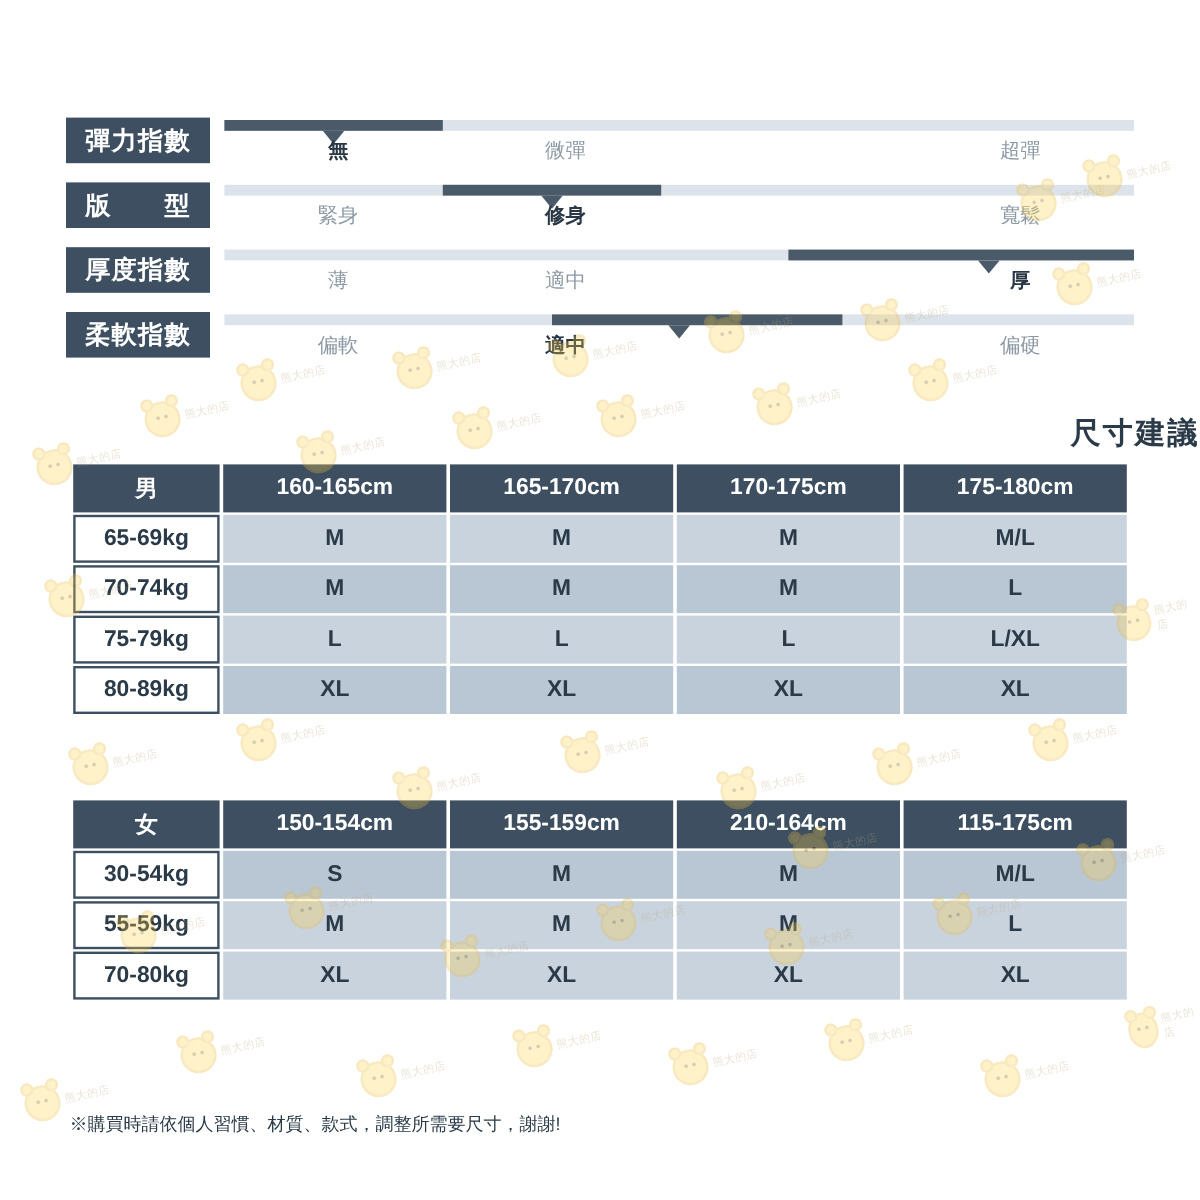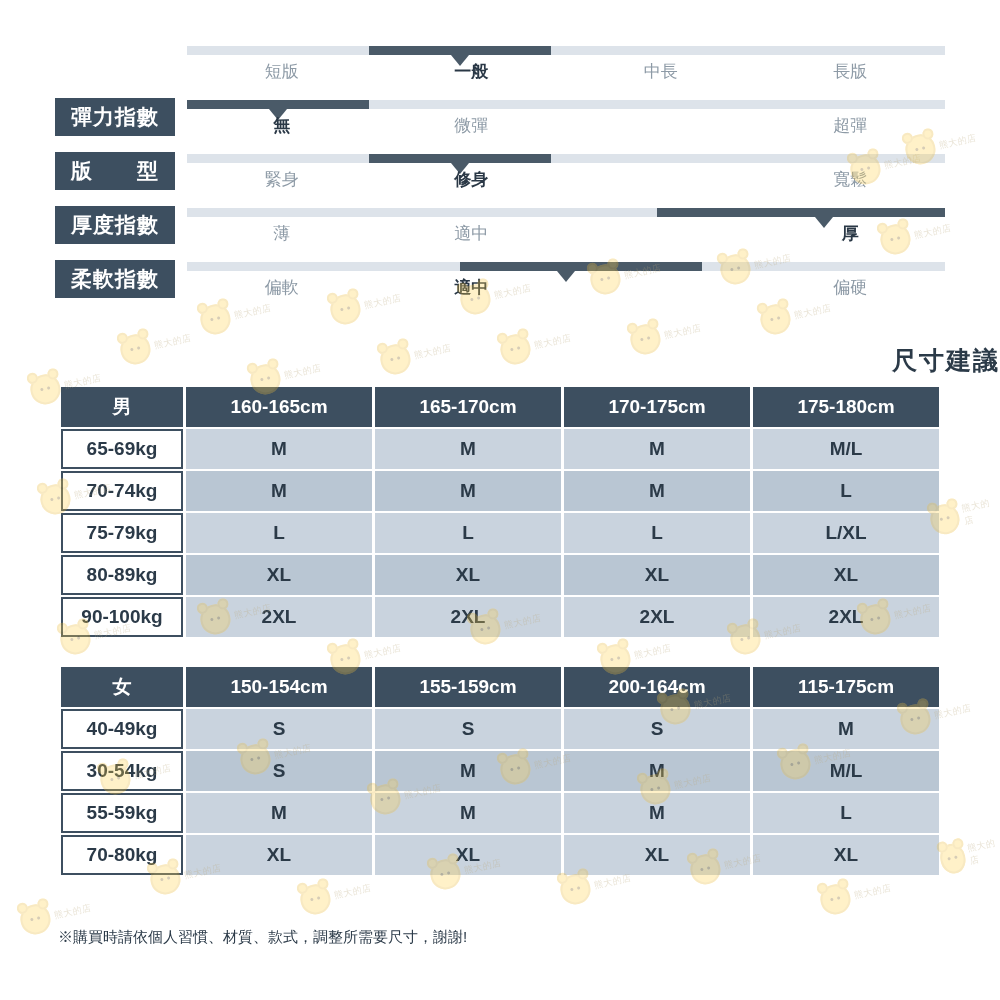--- a/index.html
+++ b/index.html
@@ -464,31 +464,20 @@
       <div class="wm" style="left: 20px; top: 900px;">
         <div class="bear">
           <div class="face">• •</div>
         </div>
         <span class="wm-text">熊大的店</span>
       </div>
     </div>
 
   <div class="attrs" id="attrs">
       <div class="attr-row">
-        <div class="attr-track-wrap">
-          <div class="attr-track"></div>
-          <div class="attr-fill" style="left: 24%; width: 24%;"></div>
-          <div class="attr-caret" style="left: 36%;"></div>
-          <div class="attr-ticks">
-            <div class="attr-tick" style="left: 12.5%;">短版</div>
-            <div class="attr-tick active" style="left: 37.5%;">一般</div>
-            <div class="attr-tick" style="left: 62.5%;">中長</div>
-            <div class="attr-tick" style="left: 87.5%;">長版</div>
-          </div>
-        </div>
       </div>
       <div class="attr-row">
         <div class="attr-label">彈力指數</div>
         <div class="attr-track-wrap">
           <div class="attr-track"></div>
           <div class="attr-fill" style="left: 0%; width: 24%;"></div>
           <div class="attr-caret" style="left: 12%;"></div>
           <div class="attr-ticks">
             <div class="attr-tick active" style="left: 12.5%;">無</div>
             <div class="attr-tick" style="left: 37.5%;">微彈</div>
@@ -572,49 +561,35 @@
             <td class="cell">L</td>
             <td class="cell">L/XL</td>
           </tr>
           <tr>
             <td class="row-head">80-89kg</td>
             <td class="cell alt">XL</td>
             <td class="cell alt">XL</td>
             <td class="cell alt">XL</td>
             <td class="cell alt">XL</td>
           </tr>
-          <tr>
-            <td class="row-head">90-100kg</td>
-            <td class="cell">2XL</td>
-            <td class="cell">2XL</td>
-            <td class="cell">2XL</td>
-            <td class="cell">2XL</td>
-          </tr>
         </tbody>
       </table>
     </div>
   <div class="table-block" id="table-women">
       <table class="size-table">
         <thead>
           <tr>
             <th class="corner-head">女</th>
             <th class="col-head">150-154cm</th>
             <th class="col-head">155-159cm</th>
-            <th class="col-head">200-164cm</th>
+            <th class="col-head">210-164cm</th>
             <th class="col-head">115-175cm</th>
           </tr>
         </thead>
         <tbody>
-          <tr>
-            <td class="row-head">40-49kg</td>
-            <td class="cell">S</td>
-            <td class="cell">S</td>
-            <td class="cell">S</td>
-            <td class="cell">M</td>
-          </tr>
           <tr>
             <td class="row-head">30-54kg</td>
             <td class="cell alt">S</td>
             <td class="cell alt">M</td>
             <td class="cell alt">M</td>
             <td class="cell alt">M/L</td>
           </tr>
           <tr>
             <td class="row-head">55-59kg</td>
             <td class="cell">M</td>

